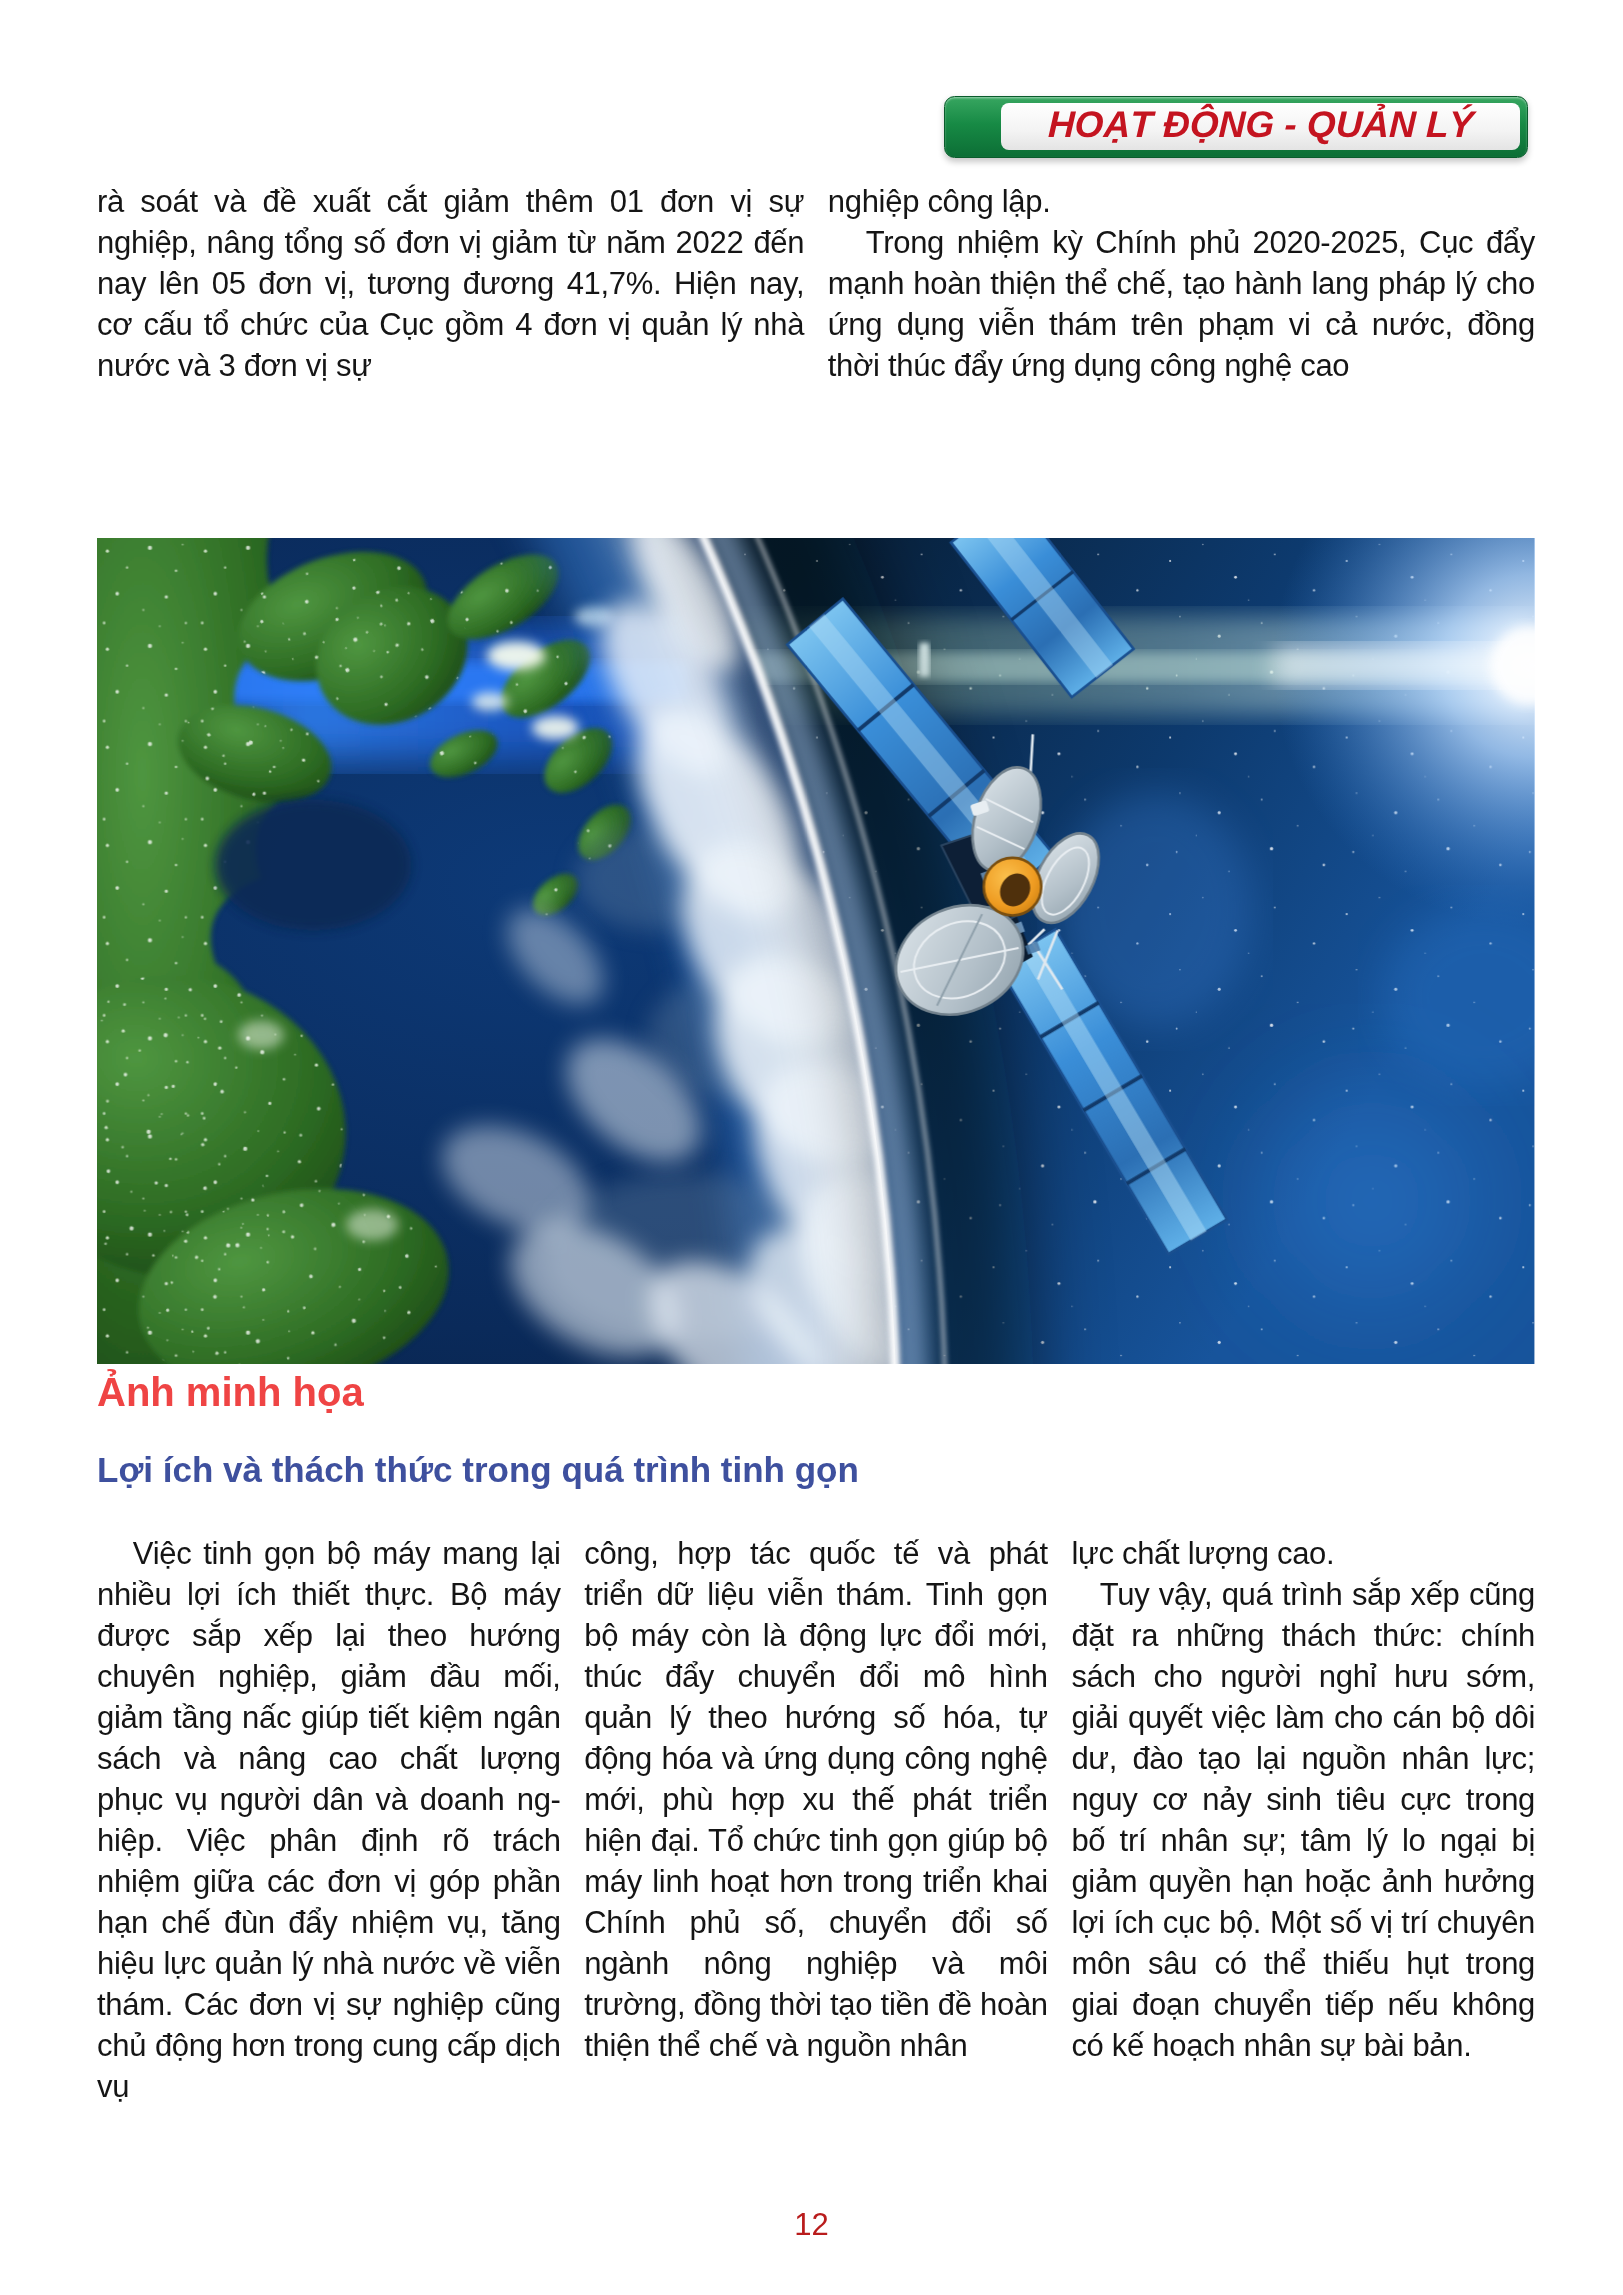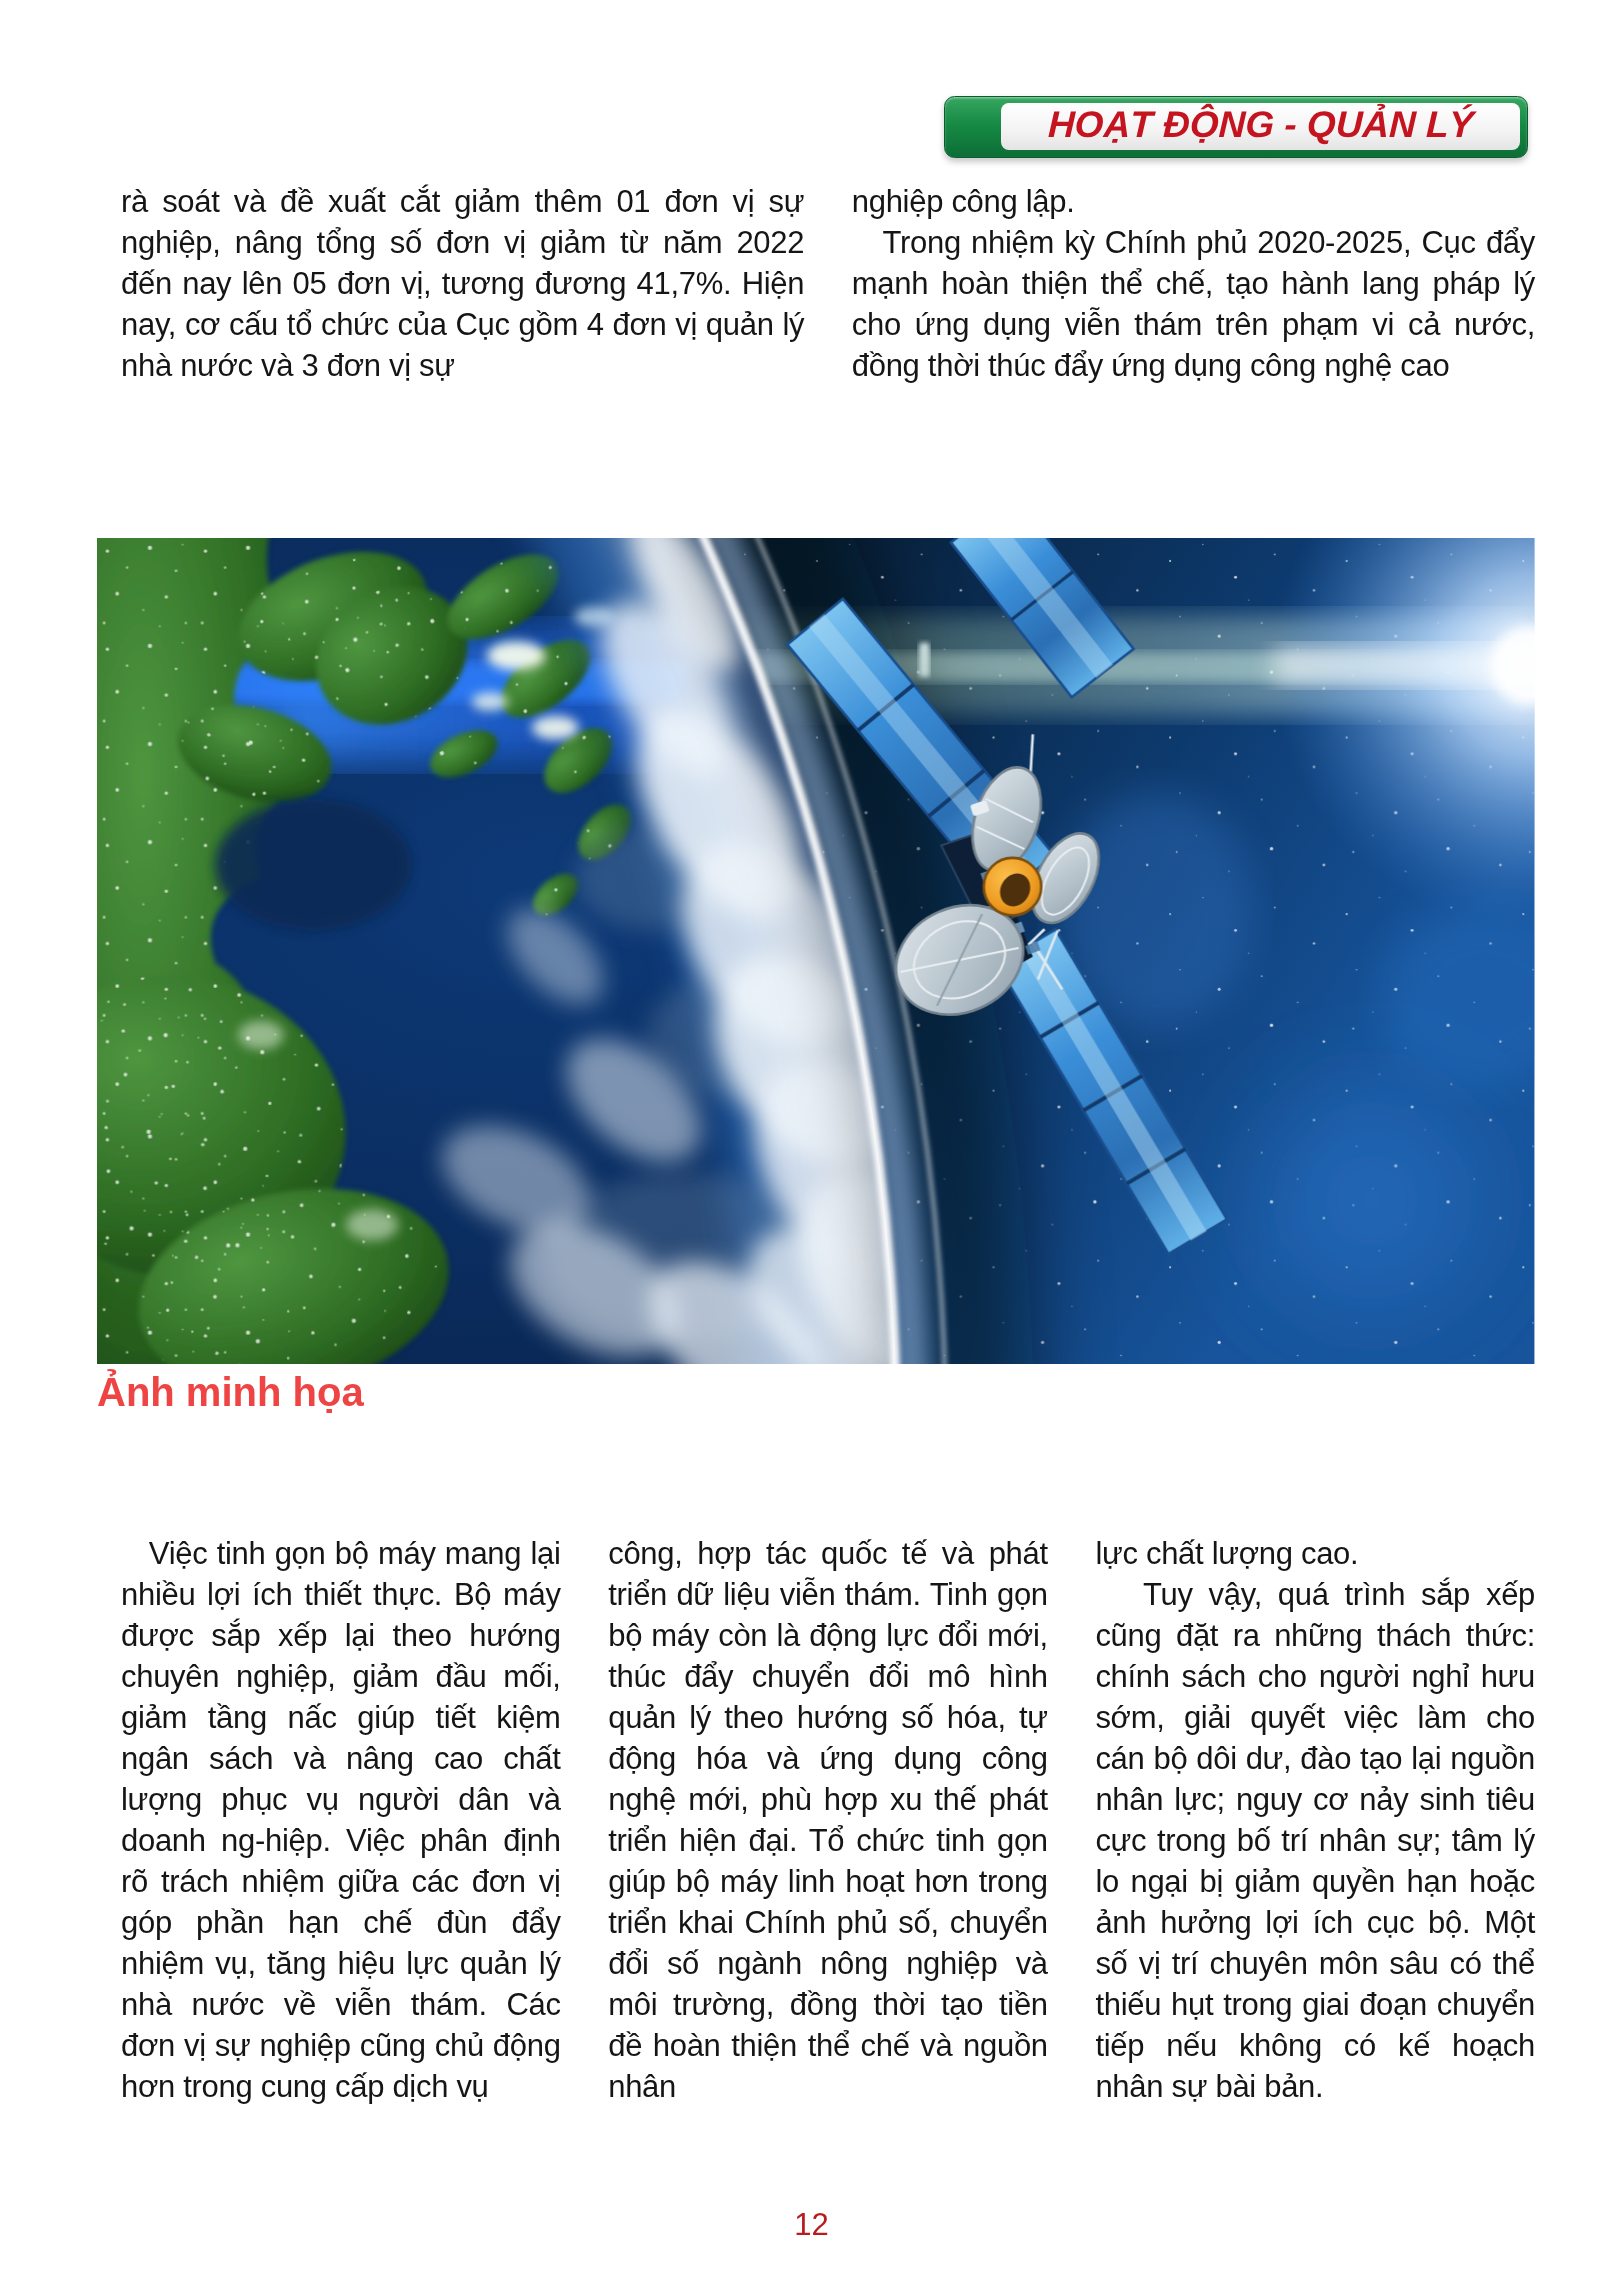--- a/index.html
+++ b/index.html
@@ -15,21 +15,21 @@
          background:linear-gradient(180deg,#ffffff 0%,#f3f3f3 60%,#e4e4e4 100%);
          border-radius:7.9px;display:flex;align-items:center;justify-content:center;}
   .badge-label{font-size:37px;font-weight:700;font-style:italic;color:#c41420;
          white-space:nowrap;transform:skewX(-2deg);padding-bottom:2.6px;}
 
   
   .cols{position:absolute;left:97px;width:1438px;display:flex;gap:23.6px;}
   .cols-top{top:181px;}
   .cols-bottom{top:1533px;}
   .col{flex:1 1 0;font-size:31px;line-height:41px;text-align:justify;
-       white-space:pre-wrap;color:#151515;letter-spacing:-0.3px;margin-left:24px;}
+       white-space:pre-wrap;color:#151515;letter-spacing:-0.3px;}
 
   
   .illustration{position:absolute;left:97px;top:538px;width:1438px;height:826px;}
   .illustration svg{display:block;}
 
   .caption{position:absolute;left:97px;top:1370px;font-size:40px;font-weight:700;color:#ef4444;}
   .heading{position:absolute;left:97px;top:1450px;font-size:35px;font-weight:700;color:#3e509e;}
 
   .pagenum{position:absolute;left:0;top:2207px;width:1623px;text-align:center;
            font-size:31px;color:#b91c1c;}
@@ -307,20 +307,21 @@
             <circle cx="1399" cy="533" r="44" fill="url(#orangeG)" stroke="#7a4f10" stroke-width="4"></circle>
             <ellipse cx="1403" cy="538" rx="22" ry="26" fill="#4f300c" transform="rotate(30 1403 538)"></ellipse>
           </g>
           <rect x="1336" y="404" width="26" height="18" rx="4" fill="#e8eef2" transform="rotate(-18 1349 413)"></rect>
         </g>
       </g>
     </svg>
   </div>
 
   <div class="caption">Ảnh minh họa</div>
+  <div class="heading">Lợi ích và thách thức trong quá trình tinh gọn</div>
 
   <div class="cols cols-bottom">
     <div class="col">&nbsp;&nbsp;&nbsp;Việc tinh gọn bộ máy mang lại nhiều lợi ích thiết thực. Bộ máy được sắp xếp lại theo hướng chuyên nghiệp, giảm đầu mối, giảm tầng nấc giúp tiết kiệm ngân sách và nâng cao chất lượng phục vụ người dân và doanh ng-hiệp. Việc phân định rõ trách nhiệm giữa các đơn vị góp phần hạn chế đùn đẩy nhiệm vụ, tăng hiệu lực quản lý nhà nước về viễn thám. Các đơn vị sự nghiệp cũng chủ động hơn trong cung cấp dịch vụ</div>
     <div class="col">công, hợp tác quốc tế và phát triển dữ liệu viễn thám. Tinh gọn bộ máy còn là động lực đổi mới, thúc đẩy chuyển đổi mô hình quản lý theo hướng số hóa, tự động hóa và ứng dụng công nghệ mới, phù hợp xu thế phát triển hiện đại. Tổ chức tinh gọn giúp bộ máy linh hoạt hơn trong triển khai Chính phủ số, chuyển đổi số ngành nông nghiệp và môi trường, đồng thời tạo tiền đề hoàn thiện thể chế và nguồn nhân</div>
     <div class="col">lực chất lượng cao.
 &nbsp;&nbsp;&nbsp;Tuy vậy, quá trình sắp xếp cũng đặt ra những thách thức: chính sách cho người nghỉ hưu sớm, giải quyết việc làm cho cán bộ dôi dư, đào tạo lại nguồn nhân lực; nguy cơ nảy sinh tiêu cực trong bố trí nhân sự; tâm lý lo ngại bị giảm quyền hạn hoặc ảnh hưởng lợi ích cục bộ. Một số vị trí chuyên môn sâu có thể thiếu hụt trong giai đoạn chuyển tiếp nếu không có kế hoạch nhân sự bài bản.</div>
   </div>
 
   <div class="pagenum">12</div>
 

